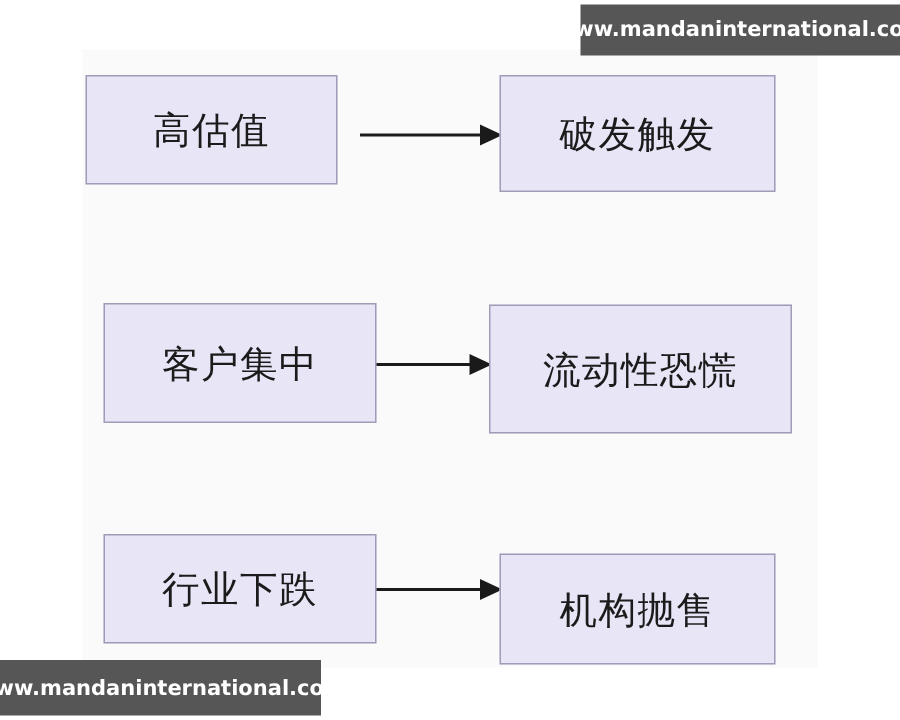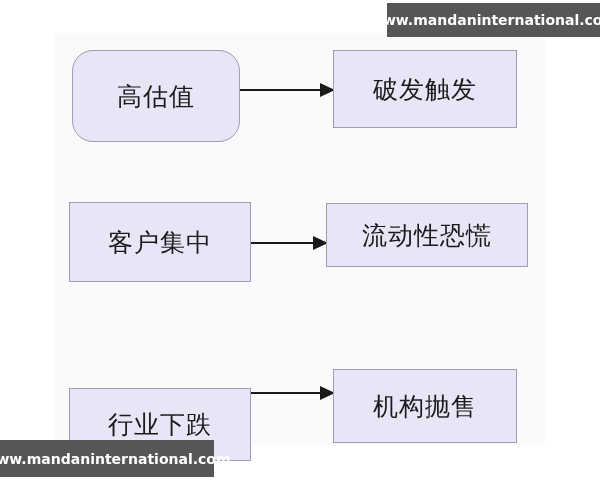--- a/index.html
+++ b/index.html
@@ -35,27 +35,27 @@
     justify-content: center;
     color: #1b1b1b;
     font-size: 25px;
     letter-spacing: 1px;
     font-family: "DejaVu Sans", "Liberation Sans", sans-serif;
     white-space: nowrap;
   }
   .node-label { pointer-events: none; }
 
   
-  #node-r1-left  { left: 72px;  top: 50px;  width: 168px; height: 92px; border-radius: 21px; }
+  #node-r1-left  { left: 57px;  top: 50px;  width: 168px; height: 73px; }
   #node-r1-right { left: 333px; top: 50px;  width: 184px; height: 78px; }
   
   #node-r2-left  { left: 69px;  top: 202px; width: 182px; height: 80px; }
-  #node-r2-right { left: 326px; top: 203px; width: 202px; height: 64px; }
+  #node-r2-right { left: 326px; top: 203px; width: 202px; height: 86px; }
   
-  #node-r3-left  { left: 69px;  top: 356px; width: 182px; height: 73px; margin-top: 32px; }
+  #node-r3-left  { left: 69px;  top: 356px; width: 182px; height: 73px; }
   #node-r3-right { left: 333px; top: 369px; width: 184px; height: 74px; }
 
   
   .arrow-svg {
     position: absolute;
     overflow: visible;
   }
   #arrow-row1 { left: 240px; top: 79px;  width: 95px; height: 22px; }
   #arrow-row2 { left: 251px; top: 232px; width: 77px; height: 22px; }
   #arrow-row3 { left: 251px; top: 382px; width: 84px; height: 22px; }

